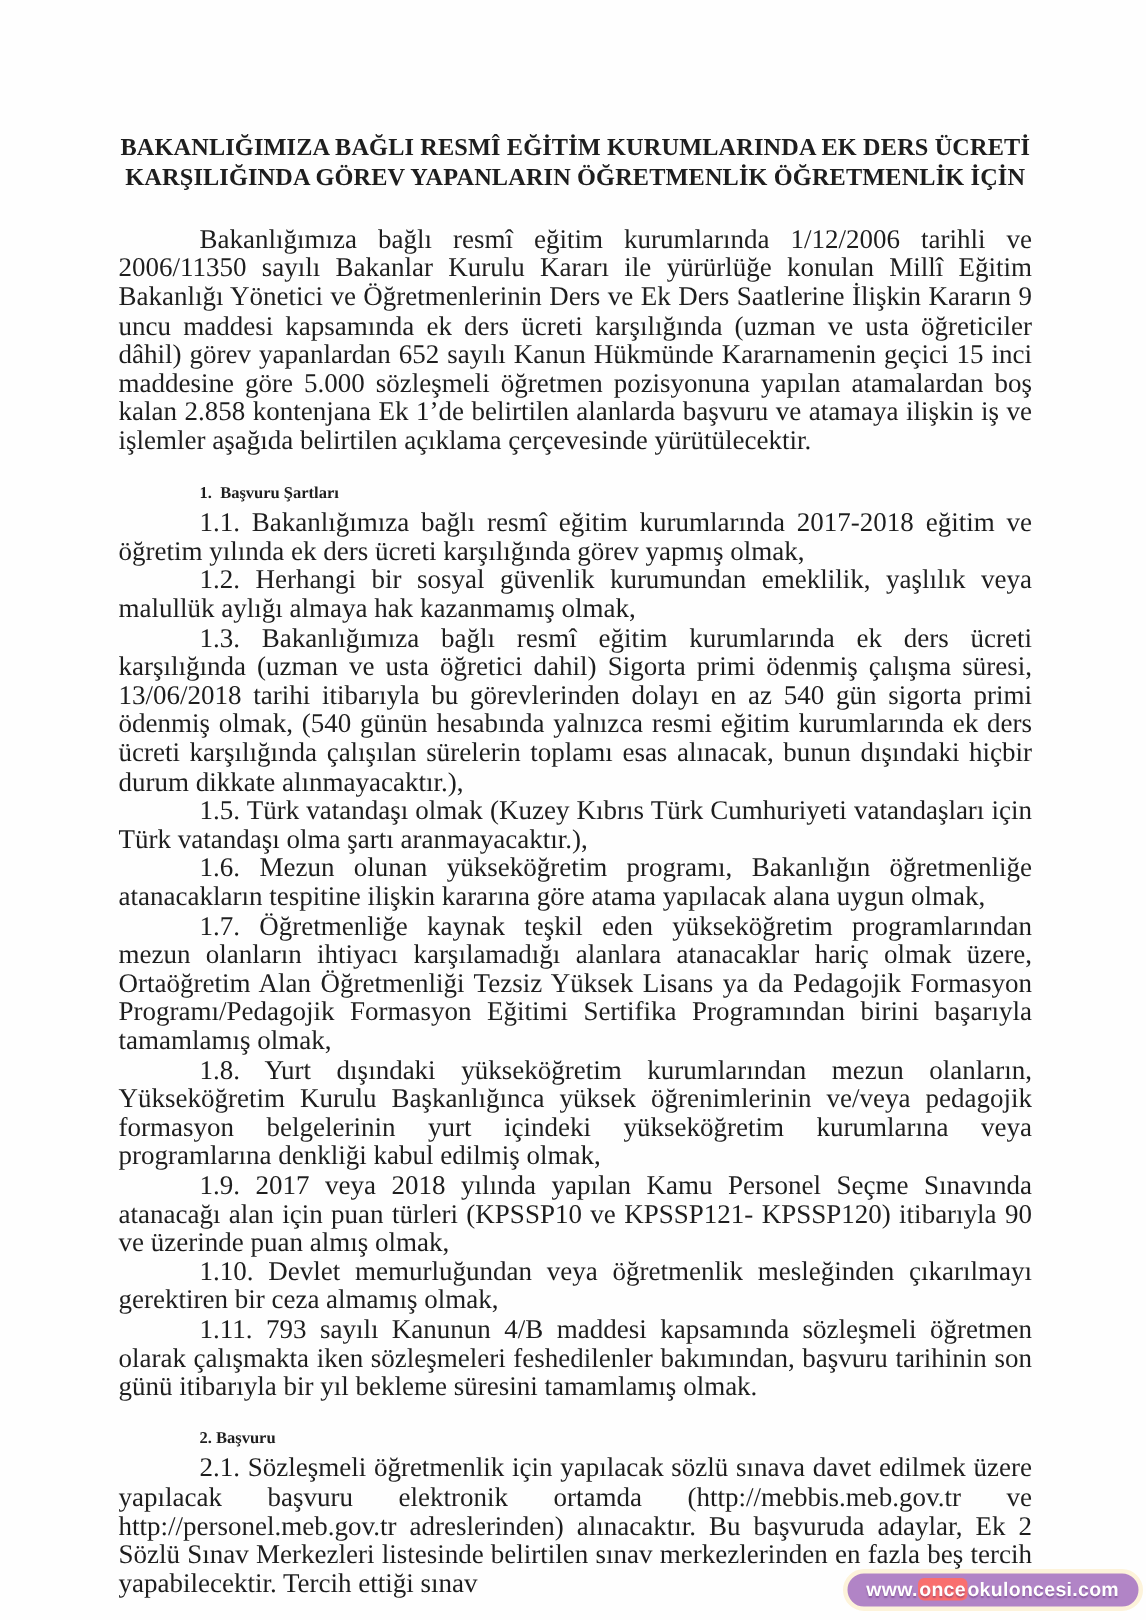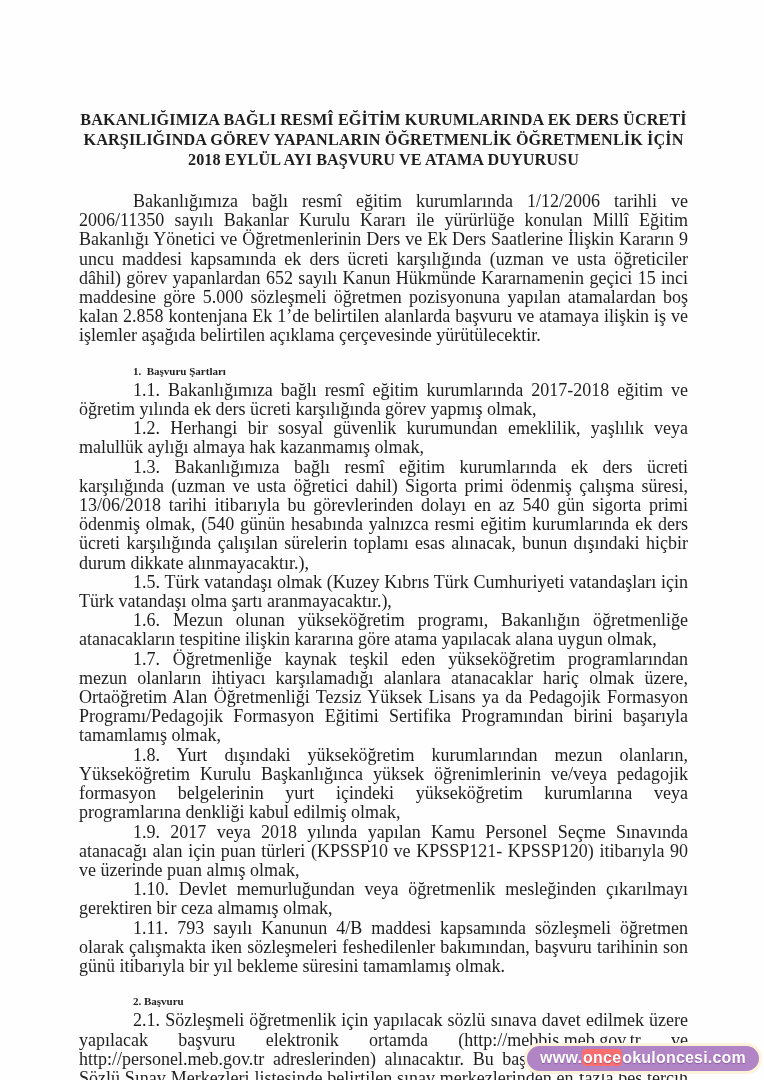--- a/index.html
+++ b/index.html
@@ -8,21 +8,21 @@
     background: #ffffff;
     font-family: "Liberation Serif", serif;
   }
   .page {
     position: relative;
     width: 764px;
     height: 1080px;
     background: #fefefe;
     overflow: hidden;
     box-sizing: border-box;
-    padding: 110px 76px 0 79px;
+    padding: 88px 76px 0 79px;
     color: #1e1e1e;
   }
   .title {
     text-align: center;
     font-weight: bold;
     font-size: 16.2px;
     line-height: 20px;
     margin: 0 0 22px 0;
     letter-spacing: 0.1px;
   }
@@ -47,41 +47,40 @@
   .watermark {
     position: absolute;
     right: 2px;
     bottom: 6px;
     background: #b184c6;
     border: 3px solid #fdf3da;
     border-radius: 16px;
     padding: 3px 13px 4px 13px;
     font-family: "Liberation Sans", sans-serif;
     font-weight: bold;
-    font-size: 16px;
+    font-size: 13px;
     color: #ffffff;
     letter-spacing: 0.2px;
     text-shadow: 0 1px 1px rgba(88, 42, 110, 0.45);
     white-space: nowrap;
   }
   .watermark .hl {
     background: #f96f6f;
     border-radius: 4px;
     padding: 0 1px;
   }
 </style>
 </head>
 <body>
 
 <div class="page">
 
   <h1 class="title">
     <span class="tline">BAKANLIĞIMIZA BAĞLI RESMÎ EĞİTİM KURUMLARINDA EK DERS ÜCRETİ</span><br>
     <span class="tline">KARŞILIĞINDA GÖREV YAPANLARIN ÖĞRETMENLİK ÖĞRETMENLİK İÇİN</span><br>
-    <span class="tline">2018 EYLÜL AYI BAŞVURU VE ATAMA DUYURUSU</span>
   </h1>
 
   <p class="para indent">Bakanlığımıza bağlı resmî eğitim kurumlarında 1/12/2006 tarihli ve 2006/11350 sayılı Bakanlar Kurulu Kararı ile yürürlüğe konulan Millî Eğitim Bakanlığı Yönetici ve Öğretmenlerinin Ders ve Ek Ders Saatlerine İlişkin Kararın 9 uncu maddesi kapsamında ek ders ücreti karşılığında (uzman ve usta öğreticiler dâhil) görev yapanlardan 652 sayılı Kanun Hükmünde Kararnamenin geçici 15 inci maddesine göre 5.000 sözleşmeli öğretmen pozisyonuna yapılan atamalardan boş kalan 2.858 kontenjana Ek 1’de belirtilen alanlarda başvuru ve atamaya ilişkin iş ve işlemler aşağıda belirtilen açıklama çerçevesinde yürütülecektir.</p>
 
   <div id="sections">
       <p class="section-heading">1.&nbsp;&nbsp;Başvuru Şartları</p>
       <p class="para indent"><span class="item-num">1.1.</span> <span>Bakanlığımıza bağlı resmî eğitim kurumlarında 2017-2018 eğitim ve öğretim yılında ek ders ücreti karşılığında görev yapmış olmak,</span></p>
       <p class="para indent"><span class="item-num">1.2.</span> <span>Herhangi bir sosyal güvenlik kurumundan emeklilik, yaşlılık veya malullük aylığı almaya hak kazanmamış olmak,</span></p>
       <p class="para indent"><span class="item-num">1.3.</span> <span>Bakanlığımıza bağlı resmî eğitim kurumlarında ek ders ücreti karşılığında (uzman ve usta öğretici dahil) Sigorta primi ödenmiş çalışma süresi, 13/06/2018 tarihi itibarıyla bu görevlerinden dolayı en az 540 gün sigorta primi ödenmiş olmak, (540 günün hesabında yalnızca resmi eğitim kurumlarında ek ders ücreti karşılığında çalışılan sürelerin toplamı esas alınacak, bunun dışındaki hiçbir durum dikkate alınmayacaktır.),</span></p>
       <p class="para indent"><span class="item-num">1.5.</span> <span>Türk vatandaşı olmak (Kuzey Kıbrıs Türk Cumhuriyeti vatandaşları için Türk vatandaşı olma şartı aranmayacaktır.),</span></p>

